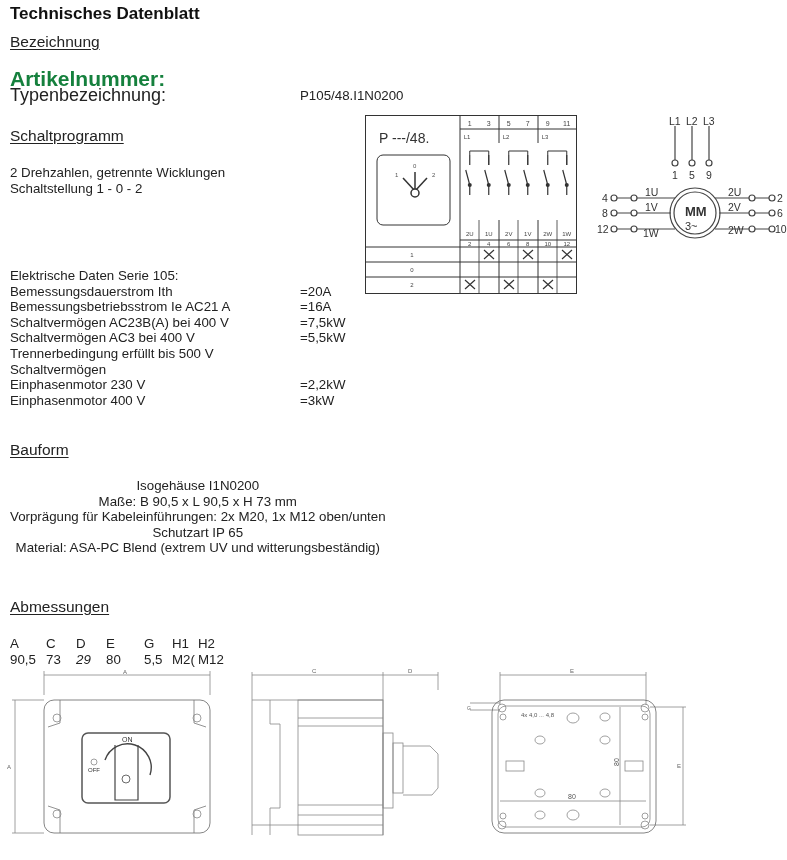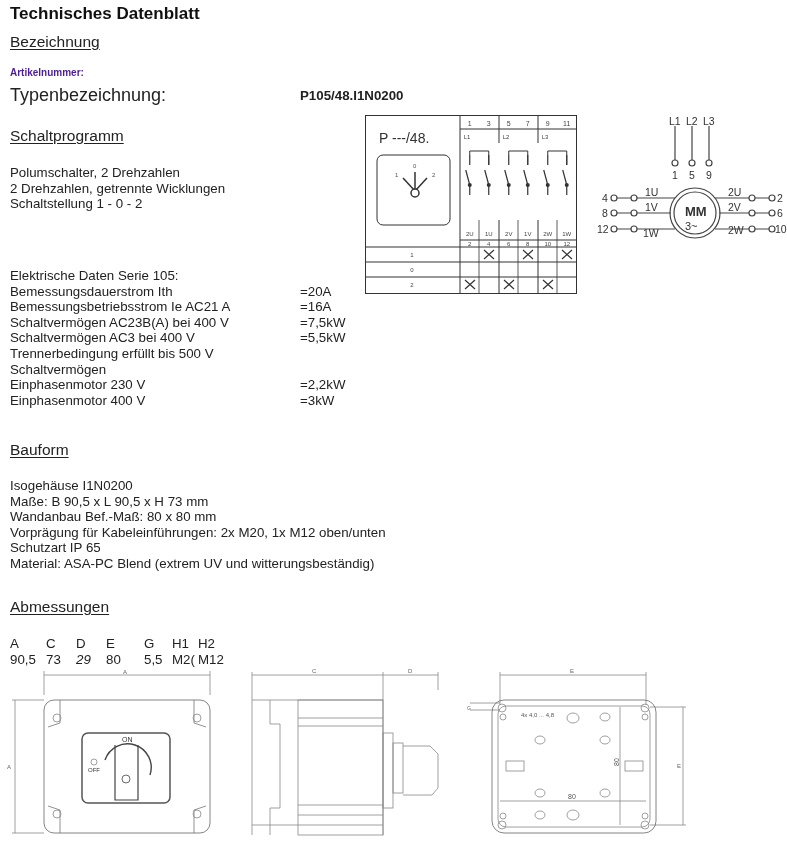--- a/index.html
+++ b/index.html
@@ -1,38 +1,37 @@
 <!DOCTYPE html>
 <html><head>
 <meta charset="utf-8">
 <style>
   html, body { margin:0; padding:0; background:#ffffff; }
   body { width:787px; height:860px; position:relative; overflow:hidden;
          font-family:"Liberation Sans", sans-serif; color:#1a1a1a; }
   .abs { position:absolute; white-space:nowrap; }
   .title { left:10px; top:4px; font-size:17px; font-weight:bold; color:#111; }
   .h2 { font-size:15.5px; text-decoration:underline; text-underline-offset:2px; color:#222; }
-  .h3 { font-size:10px; font-weight:bold; color:#4c1d95; }
+  .h3 { font-size:21px; font-weight:bold; color:#15803d; }
   .txt { font-size:13.3px; line-height:15.6px; color:#222; }
   .lbl15 { font-size:18px; color:#222; }
   .lines div { height:15.6px; }
   svg text { font-family:"Liberation Sans", sans-serif; }
 </style>
 </head>
 <body>
 
 <div class="abs title">Technisches Datenblatt</div>
 <div class="abs h2" style="left:10px;top:33px;">Bezeichnung</div>
 <div class="abs h3" style="left:10px;top:67px;">Artikelnummer:</div>
 <div class="abs lbl15" style="left:10px;top:85px;">Typenbezeichnung:</div>
-<div class="abs txt" style="left:300px;top:88px;font-weight:bold;">P105/48.I1N0200</div>
+<div class="abs txt" style="left:300px;top:88px;">P105/48.I1N0200</div>
 
 <div class="abs h2" style="left:10px;top:127px;">Schaltprogramm</div>
 <div class="abs txt lines" style="left:10px;top:165px;">
-  <div>Polumschalter, 2 Drehzahlen</div>
   <div>2 Drehzahlen, getrennte Wicklungen</div>
   <div>Schaltstellung 1 - 0 - 2</div>
 </div>
 
 <svg class="abs" style="left:365px;top:115px;" width="212" height="180">
   <g stroke="#333" stroke-width="1" fill="none">
     <rect x="0.5" y="0.5" width="211" height="178"></rect>
     <line x1="95" y1="0" x2="95" y2="179"></line>
     <line x1="95" y1="14" x2="212" y2="14"></line>
     <line x1="95" y1="125" x2="212" y2="125"></line>
@@ -168,24 +167,23 @@
       <div style="position: relative;"><span>Schaltvermögen AC23B(A) bei 400 V</span><span style="position: absolute; left: 290px;">=7,5kW</span></div>
       <div style="position: relative;"><span>Schaltvermögen AC3 bei 400 V</span><span style="position: absolute; left: 290px;">=5,5kW</span></div>
       <div style="position: relative;"><span>Trennerbedingung erfüllt bis 500 V</span><span style="position: absolute; left: 290px;"></span></div>
       <div style="position: relative;"><span>Schaltvermögen</span><span style="position: absolute; left: 290px;"></span></div>
       <div style="position: relative;"><span>Einphasenmotor 230 V</span><span style="position: absolute; left: 290px;">=2,2kW</span></div>
       <div style="position: relative;"><span>Einphasenmotor 400 V</span><span style="position: absolute; left: 290px;">=3kW</span></div>
     </div>
 </div>
 
 <div class="abs h2" style="left:10px;top:441px;">Bauform</div>
-<div class="abs txt lines" style="left:10px;top:478px;" id="bauform-lines">
+<div class="abs txt lines" style="left:10px;top:478px;text-align:center;" id="bauform-lines">
     <div>Isogehäuse I1N0200</div>
     <div>Maße: B 90,5 x L 90,5 x H 73 mm</div>
-    <div>Wandanbau Bef.-Maß: 80 x 80 mm</div>
     <div>Vorprägung für Kabeleinführungen: 2x M20, 1x M12 oben/unten</div>
     <div>Schutzart IP 65</div>
     <div>Material: ASA-PC Blend (extrem UV und witterungsbeständig)</div>
   </div>
 <div class="abs h2" style="left:10px;top:598px;">Abmessungen</div>
 
 <div class="abs txt" style="left:10px;top:636px;" id="dim-table">
     <span style="position: absolute; left: 0px; top: 0px;">A</span>
     <span style="position: absolute; left: 36px; top: 0px;">C</span>
     <span style="position: absolute; left: 66px; top: 0px;">D</span>

